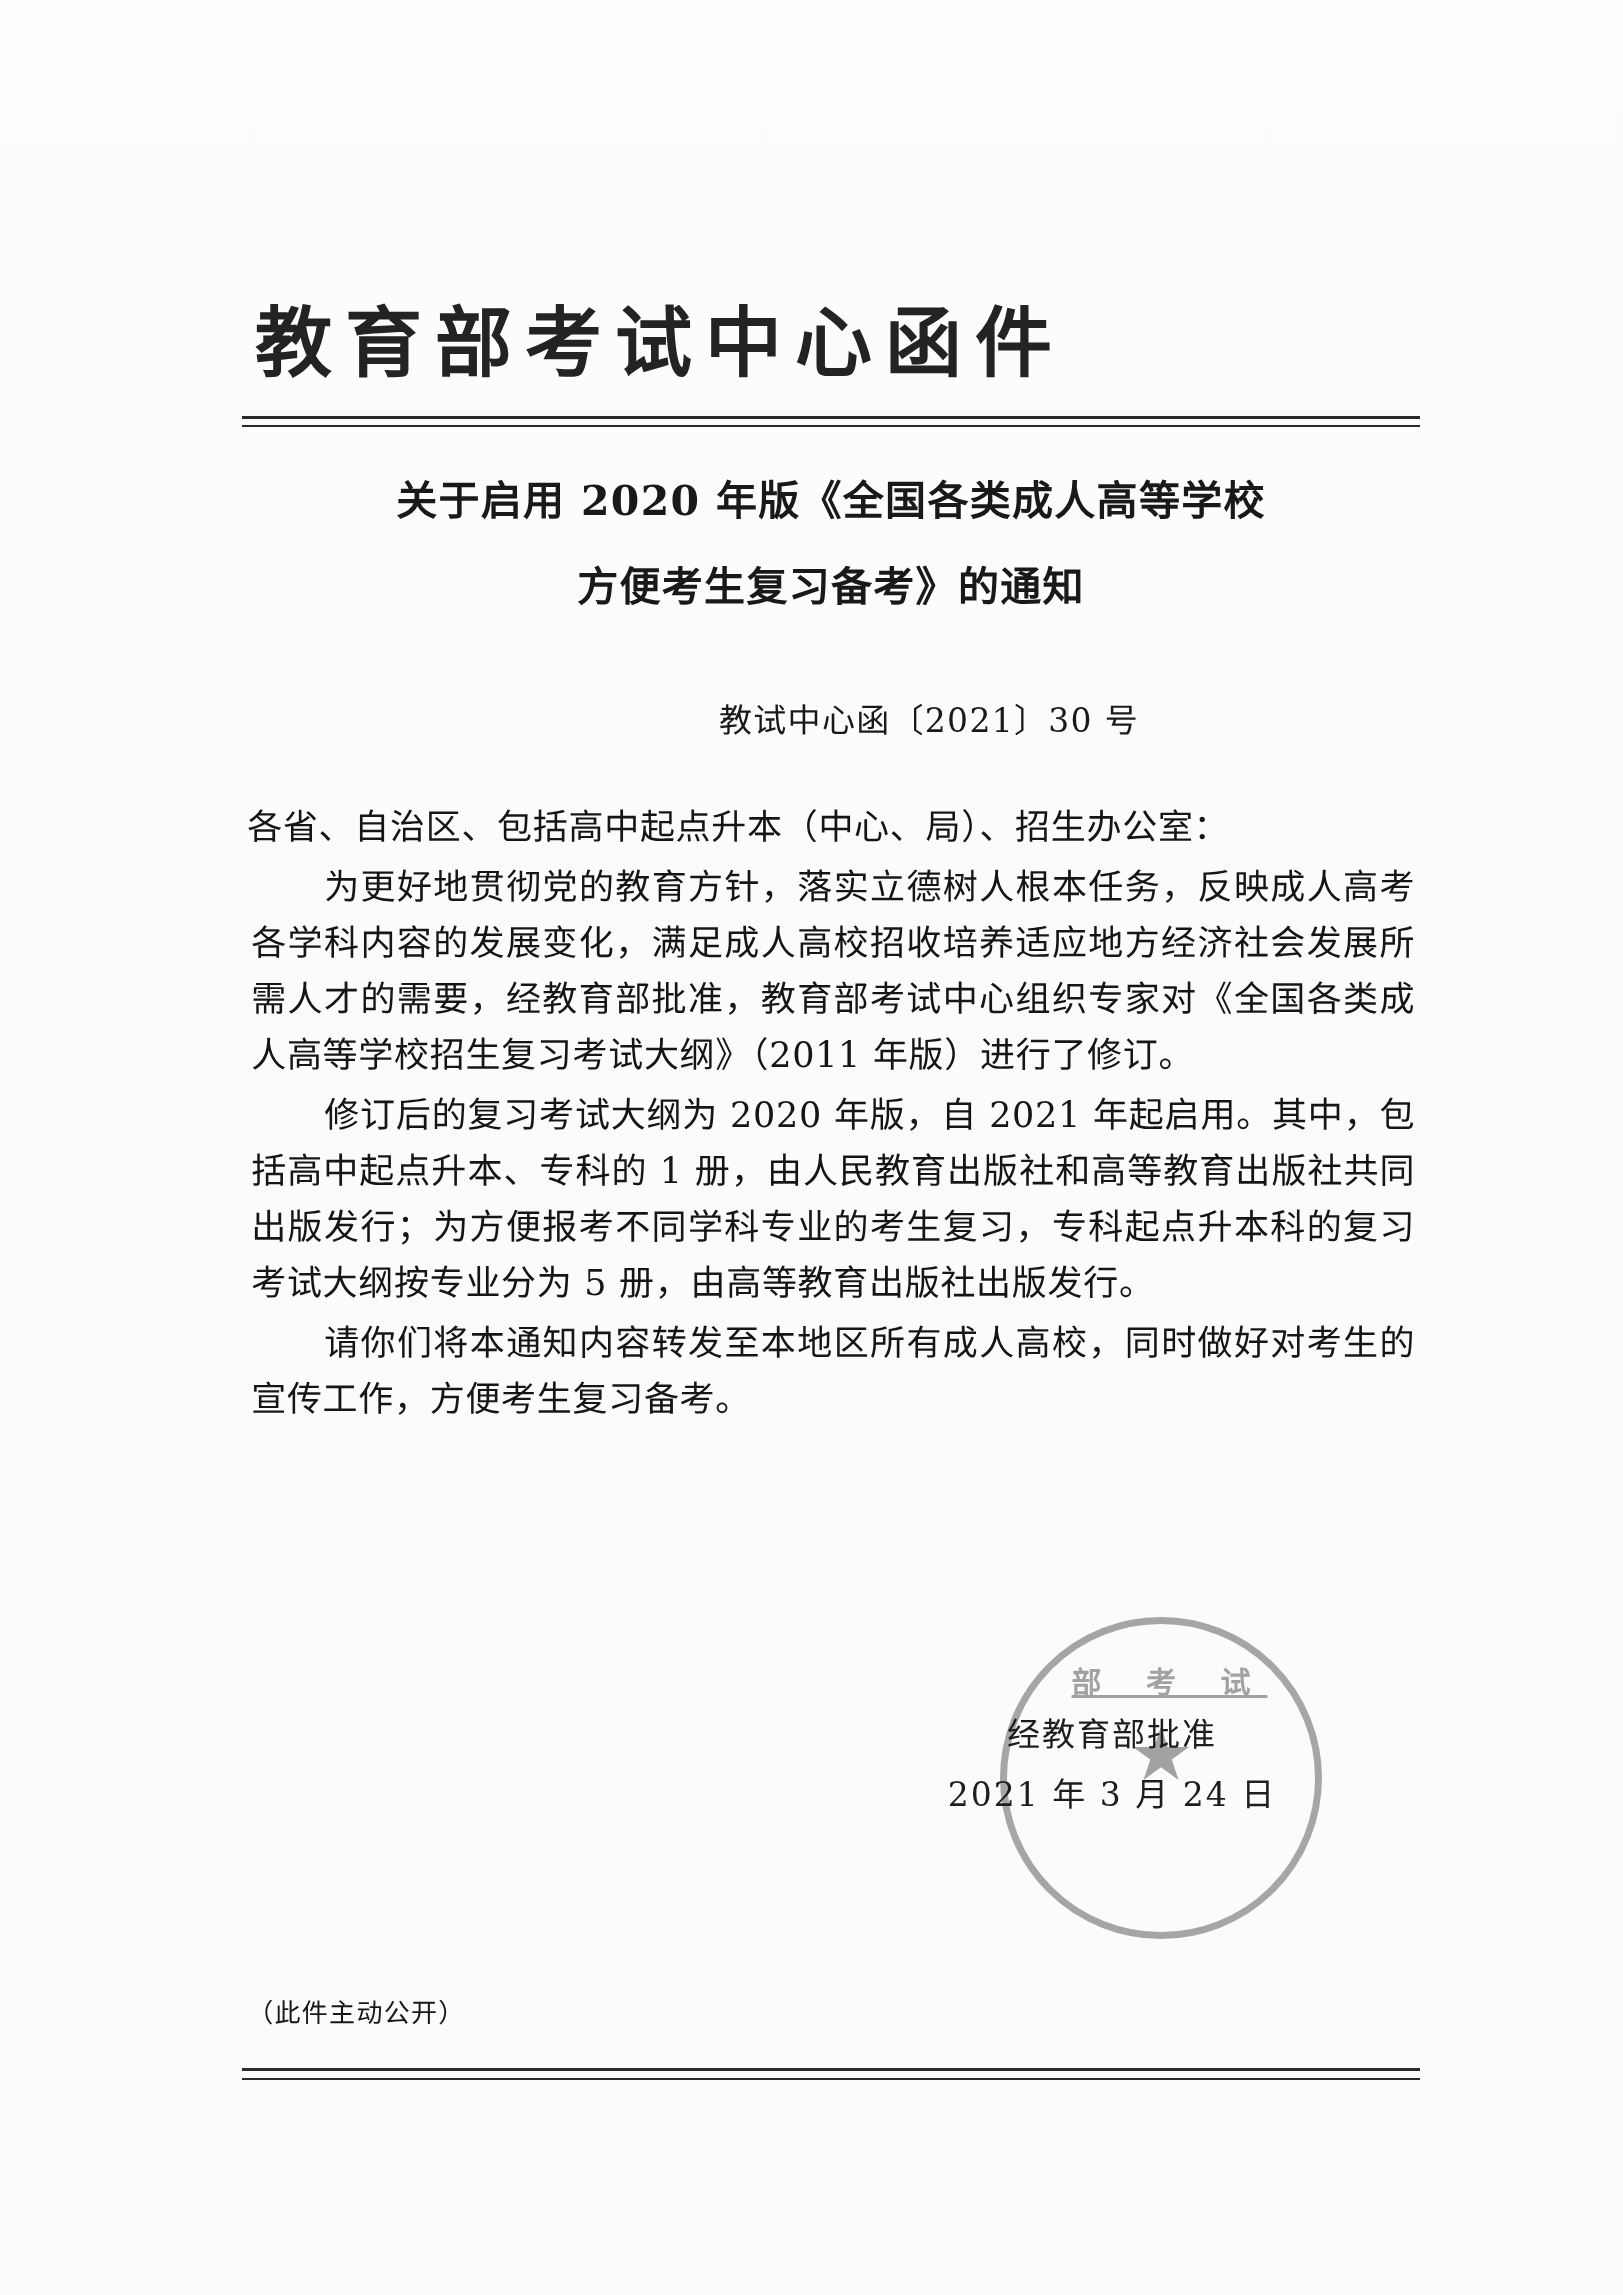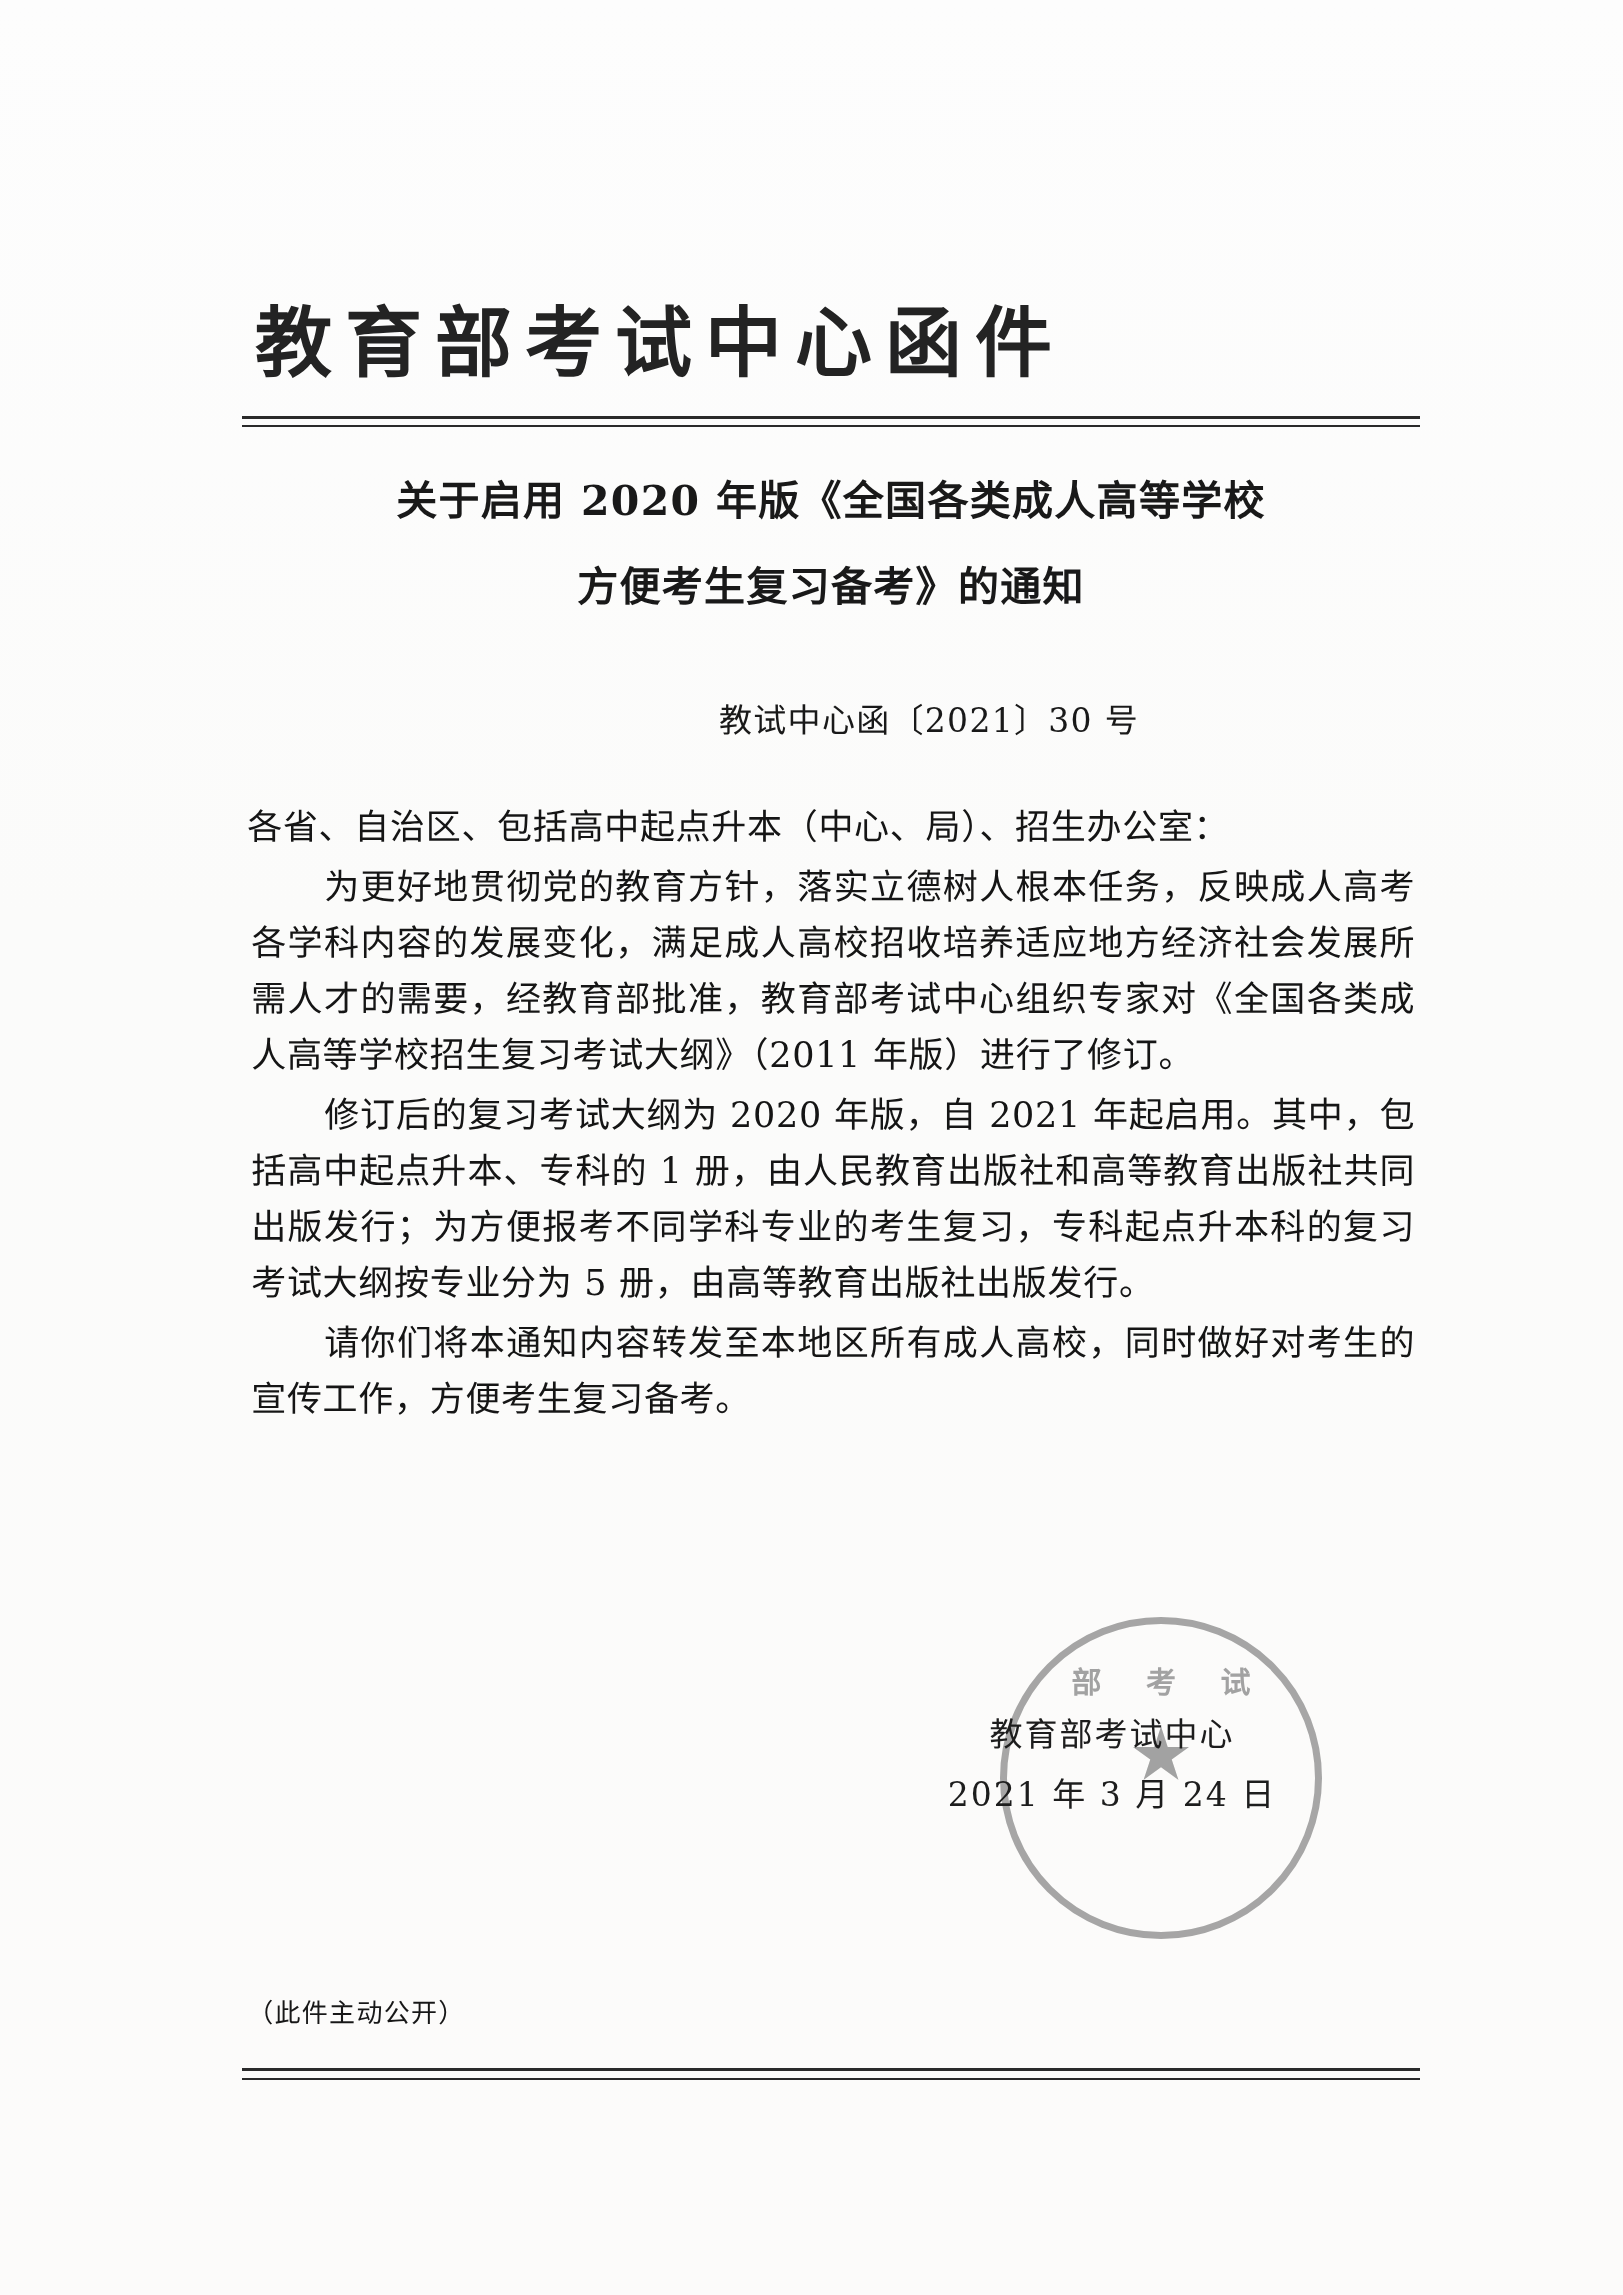--- a/index.html
+++ b/index.html
@@ -136,20 +136,21 @@
     position: absolute;
     left: 0;
     top: 34px;
     width: 100%;
     text-align: center;
     font-size: 30px;
     letter-spacing: 17px;
     color: #8a8a8a;
     font-weight: bold;
     text-indent: 17px;
+    text-decoration: underline;
   }
   .seal-star {
     position: absolute;
     left: 50%;
     top: 131px;
     transform: translateX(-50%);
     width: 0;
     height: 0;
     color: #8a8a8a;
     font-size: 60px;
@@ -206,21 +207,21 @@
     </div>
 
     <div class="seal">
       <div class="seal-inner-text">部 考 试</div>
       <div class="seal-star">
         <span>★</span>
       </div>
     </div>
 
     <div class="signature">
-      <div>教育部考试中心</div>
+      <div>经教育部批准</div>
       <div>2021 年 3 月 24 日</div>
     </div>
 
     <div class="public-note">（此件主动公开）</div>
 
     <div class="footer-rule"></div>
   </div>
 </div>
 
 

